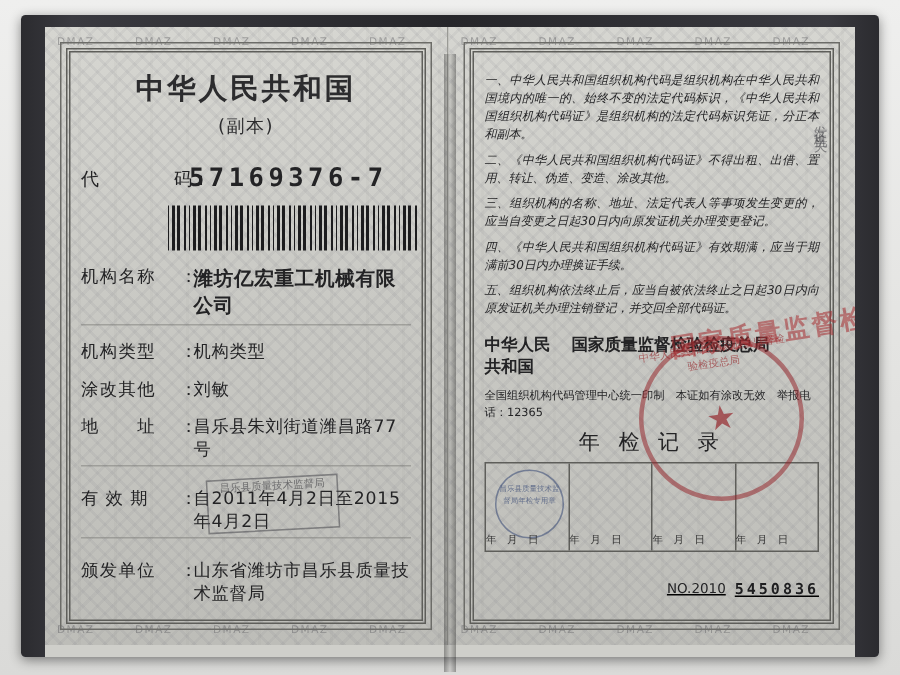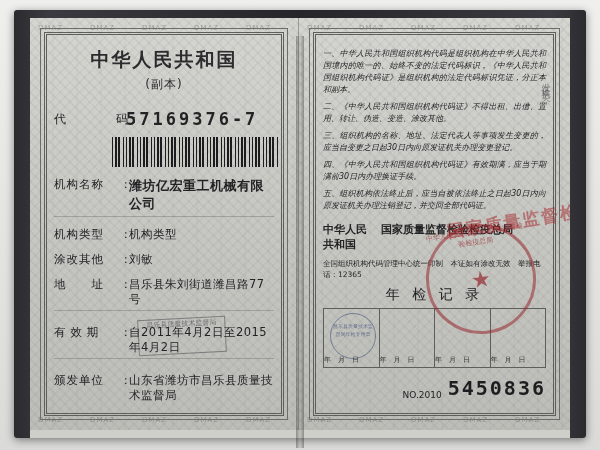--- a/index.html
+++ b/index.html
@@ -132,24 +132,24 @@
   .year-cell:last-child{border-right:none;}
   .year-cell .hdr{
     position:absolute;bottom:2px;width:100%;font-size:7px;color:#333;
   }
   .round-stamp{
     position:absolute;left:6px;top:4px;width:46px;height:46px;border-radius:50%;
     border:1px solid rgba(40,60,110,.5);color:rgba(40,60,110,.6);
     font-size:5px;text-align:center;line-height:8px;padding-top:8px;box-sizing:border-box;
   }
   .no-row{
-    display:flex;align-items:flex-end;justify-content:flex-end;margin-top:8px;gap:6px;
+    display:flex;align-items:flex-start;justify-content:flex-end;margin-top:20px;gap:6px;text-decoration:underline;
   }
   .no-label{font-size:9px;color:#232325;}
-  .no-value{font-size:20px;font-weight:bold;letter-spacing:2px;color:#1e1e20;font-family:"DejaVu Sans Mono",monospace;}
+  .no-value{font-size:10px;font-weight:bold;letter-spacing:2px;color:#1e1e20;font-family:"DejaVu Sans Mono",monospace;}
   .cn-col{
     position:absolute;right:18px;top:58px;writing-mode:vertical-rl;
     font-size:9px;letter-spacing:3px;color:rgba(60,60,65,.55);
   }
 </style>
 </head>
 <body>
 
 <div id="page">
 

